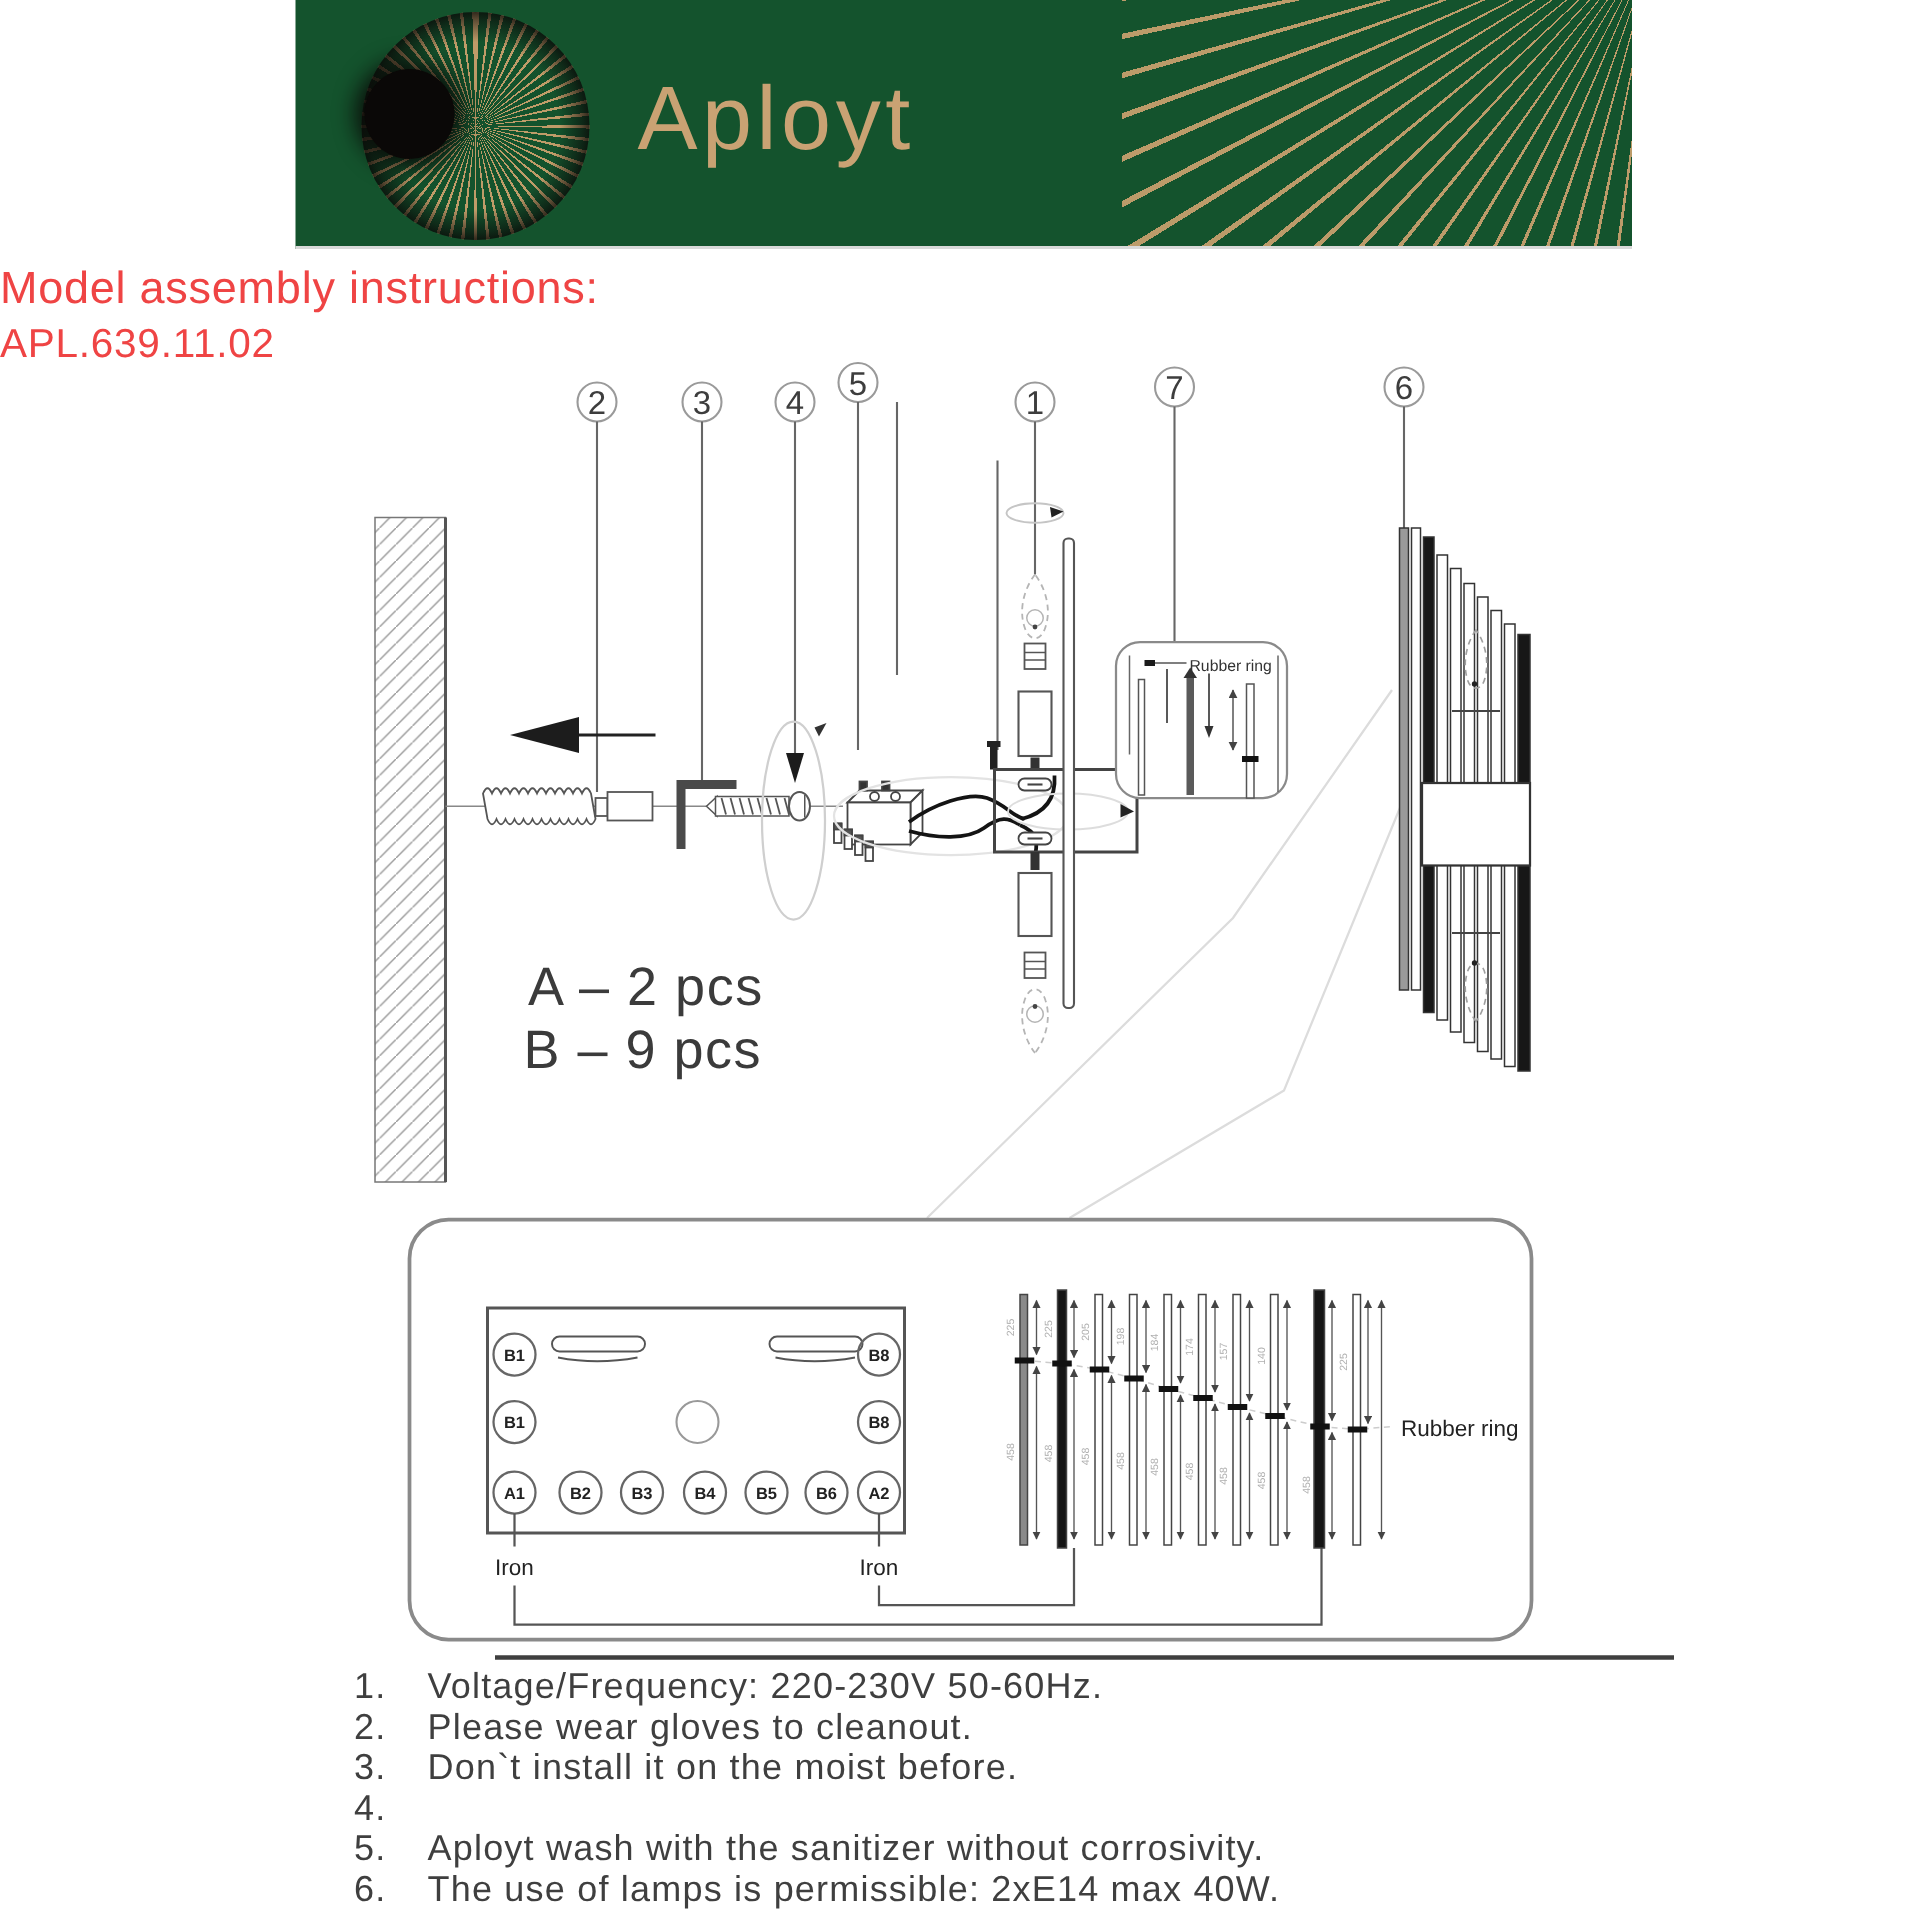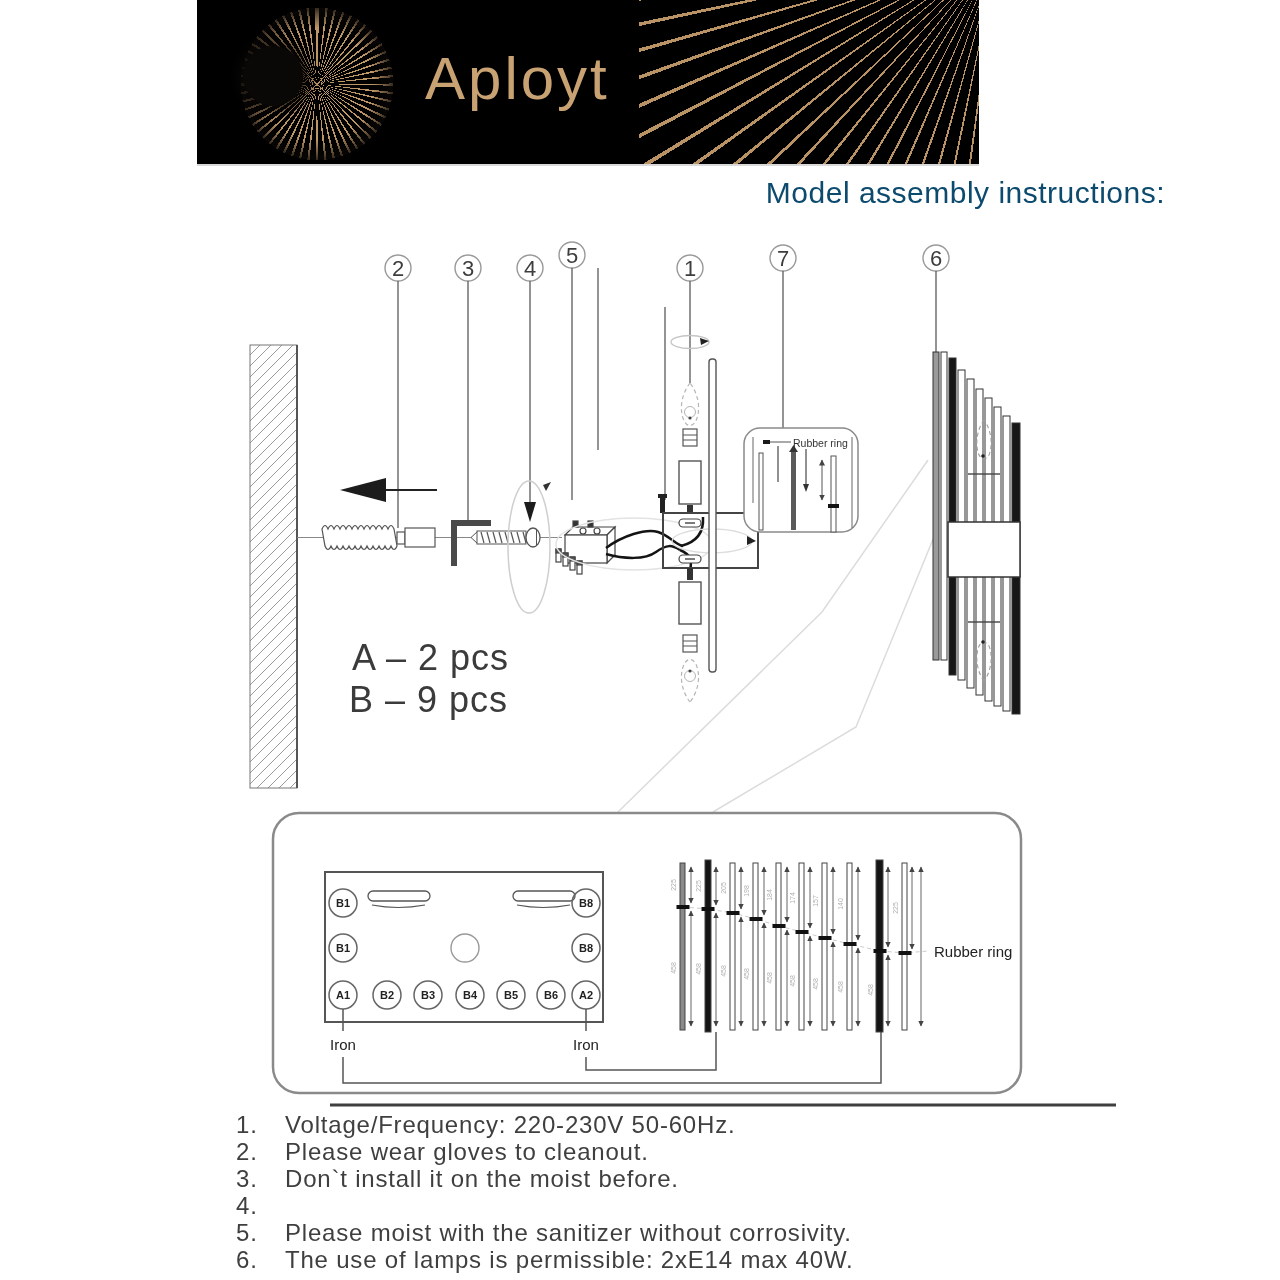--- a/index.html
+++ b/index.html
@@ -1,34 +1,34 @@
 <!DOCTYPE html>
 <html><head>
 <meta charset="utf-8">
 <style>
   html,body{margin:0;padding:0;background:#fff;}
   .page{position:relative;width:1280px;height:1280px;background:#fff;overflow:hidden;
         font-family:"Liberation Sans",sans-serif;}
   .abs{position:absolute;}
   
-  .banner{left:197px;top:0;width:782px;height:164px;background:#000000;overflow:hidden;
+  .banner{left:197px;top:0;width:891px;height:164px;background:#14532d;overflow:hidden;
           border-bottom:2px solid #d9d9d9;text-align:center;}
   .sunburst{position:absolute;left:44px;top:8px;width:152px;height:152px;border-radius:50%;
     background:repeating-conic-gradient(rgba(201,160,108,.95) 0deg 1.7deg, transparent 1.7deg 6.4deg);}
   .sunburst::after{content:"";position:absolute;inset:0;border-radius:50%;
     background:radial-gradient(circle,transparent 52%, rgba(10,8,7,.55) 66%, #0a0807 75%);}
   .sunburst-core{position:absolute;left:46px;top:46px;width:60px;height:60px;border-radius:50%;
     background:#0a0807;box-shadow:0 0 14px 6px rgba(10,8,7,.9);}
   .brand{position:absolute;left:228px;top:44px;font-size:60px;letter-spacing:3px;color:#c9a273;
     font-weight:400;}
   .fan{position:absolute;right:0;top:0;width:340px;height:164px;
     background:repeating-conic-gradient(from 90deg at 106% -32%,
       rgba(206,163,112,.9) 0deg .55deg, transparent .55deg 3.9deg);}
   
-  .title-wrap{left:0;top:176px;width:1165px;text-align:right;color:#0c4a6e;}
+  .title-wrap{left:0;top:176px;width:1165px;text-align:left;color:#ef4444;}
   .title-line1{font-size:30px;letter-spacing:.5px;}
   .title-line2{font-size:27px;margin-top:4px;letter-spacing:.5px;}
   
   .list{left:236px;top:1112px;width:920px;color:#3f3f3f;font-size:24px;letter-spacing:.8px;}
   .list-row{display:flex;line-height:26.9px;}
   .list-num{width:49px;flex:none;}
   svg text{font-family:"Liberation Sans",sans-serif;}
 </style>
 </head>
 <body>
@@ -37,20 +37,21 @@
 
   <div class="abs banner">
     <div class="sunburst"></div>
     <div class="sunburst-core"></div>
     <div class="brand">Aployt</div>
     <div class="fan"></div>
   </div>
 
   <div class="abs title-wrap">
     <div class="title-line1">Model assembly instructions:</div>
+    <div class="title-line2">APL.639.11.02</div>
   </div>
 
   <svg class="abs" style="left:0;top:240px" width="1280" height="875" viewBox="0 240 1280 875" xmlns="http://www.w3.org/2000/svg">
     <defs>
       <pattern id="hatch" width="11" height="11" patternUnits="userSpaceOnUse">
         <path d="M0,11 L11,0" stroke="#9b9b9b" stroke-width="1"></path>
       </pattern>
       <marker id="arr" markerWidth="7" markerHeight="7" refX="5.5" refY="3" orient="auto-start-reverse">
         <path d="M0,0 L6,3 L0,6 z" fill="#444"></path>
       </marker>
@@ -365,21 +366,21 @@
     </div>
     <div class="list-row">
       <span class="list-num">3.</span>
       <span>Don`t install it on the moist before.</span>
     </div>
     <div class="list-row">
       <span class="list-num">4.</span>
     </div>
     <div class="list-row">
       <span class="list-num">5.</span>
-      <span>Please moist with the sanitizer without corrosivity.</span>
+      <span>Aployt wash with the sanitizer without corrosivity.</span>
     </div>
     <div class="list-row">
       <span class="list-num">6.</span>
       <span>The use of lamps is permissible: 2xE14 max 40W.</span>
     </div>
   </div>
 
 </div>
 
 </body></html>

